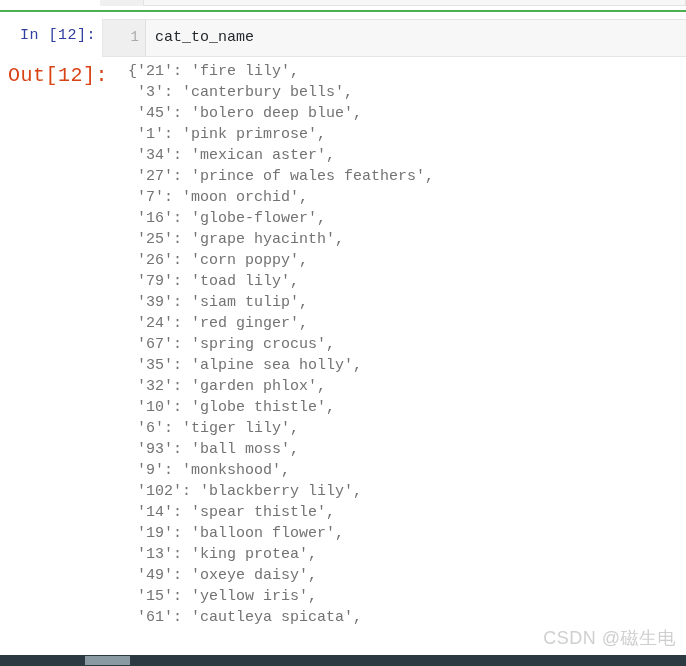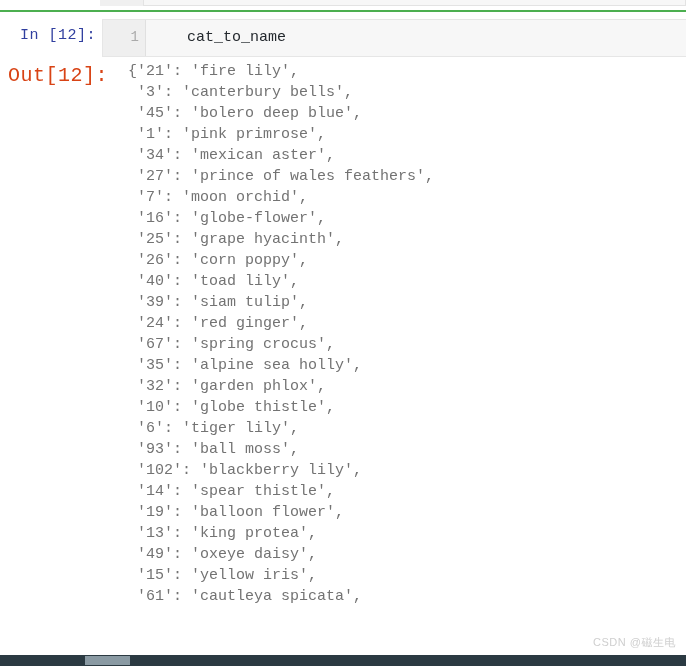--- a/index.html
+++ b/index.html
@@ -101,21 +101,20 @@
     font-size: 14px;
     color: #aaaaaa;
   }
   .in-code {
     position: absolute;
     left: 52px; top: 9px;
     font-family: "Liberation Mono", "DejaVu Sans Mono", monospace;
     font-size: 15px;
     color: #24292e;
     white-space: pre;
-    margin-left: 32px;
   }
 
   
   .out-prompt {
     position: absolute;
     left: 8px; top: 64px;
     width: 86px;
     text-align: right;
     font-family: "Liberation Mono", "DejaVu Sans Mono", monospace;
     font-size: 20px;
@@ -136,21 +135,21 @@
     line-height: 21px;
     color: #737373;
     white-space: pre;
   }
 
   
   .watermark {
     position: absolute;
     right: 10px; bottom: 16px;
     font-family: "Liberation Sans", "DejaVu Sans", sans-serif;
-    font-size: 11px;
+    font-size: 18px;
     color: #cfcfcf;
     letter-spacing: 0.5px;
     white-space: pre;
     margin-left: 34px;
   }
 
   
   .hscroll {
     position: absolute;
     left: 0; bottom: 0;
@@ -193,29 +192,30 @@
     <div class="out-line">{'21': 'fire lily',</div>
     <div class="out-line"> '3': 'canterbury bells',</div>
     <div class="out-line"> '45': 'bolero deep blue',</div>
     <div class="out-line"> '1': 'pink primrose',</div>
     <div class="out-line"> '34': 'mexican aster',</div>
     <div class="out-line"> '27': 'prince of wales feathers',</div>
     <div class="out-line"> '7': 'moon orchid',</div>
     <div class="out-line"> '16': 'globe-flower',</div>
     <div class="out-line"> '25': 'grape hyacinth',</div>
     <div class="out-line"> '26': 'corn poppy',</div>
-    <div class="out-line"> '40': 'toad lily',</div>
+    <div class="out-line"> '79': 'toad lily',</div>
     <div class="out-line"> '39': 'siam tulip',</div>
     <div class="out-line"> '24': 'red ginger',</div>
     <div class="out-line"> '67': 'spring crocus',</div>
     <div class="out-line"> '35': 'alpine sea holly',</div>
     <div class="out-line"> '32': 'garden phlox',</div>
     <div class="out-line"> '10': 'globe thistle',</div>
     <div class="out-line"> '6': 'tiger lily',</div>
     <div class="out-line"> '93': 'ball moss',</div>
+    <div class="out-line"> '9': 'monkshood',</div>
     <div class="out-line"> '102': 'blackberry lily',</div>
     <div class="out-line"> '14': 'spear thistle',</div>
     <div class="out-line"> '19': 'balloon flower',</div>
     <div class="out-line"> '13': 'king protea',</div>
     <div class="out-line"> '49': 'oxeye daisy',</div>
     <div class="out-line"> '15': 'yellow iris',</div>
     <div class="out-line"> '61': 'cautleya spicata',</div>
   </div>
 
 <div class="watermark">CSDN @磁生电</div>

